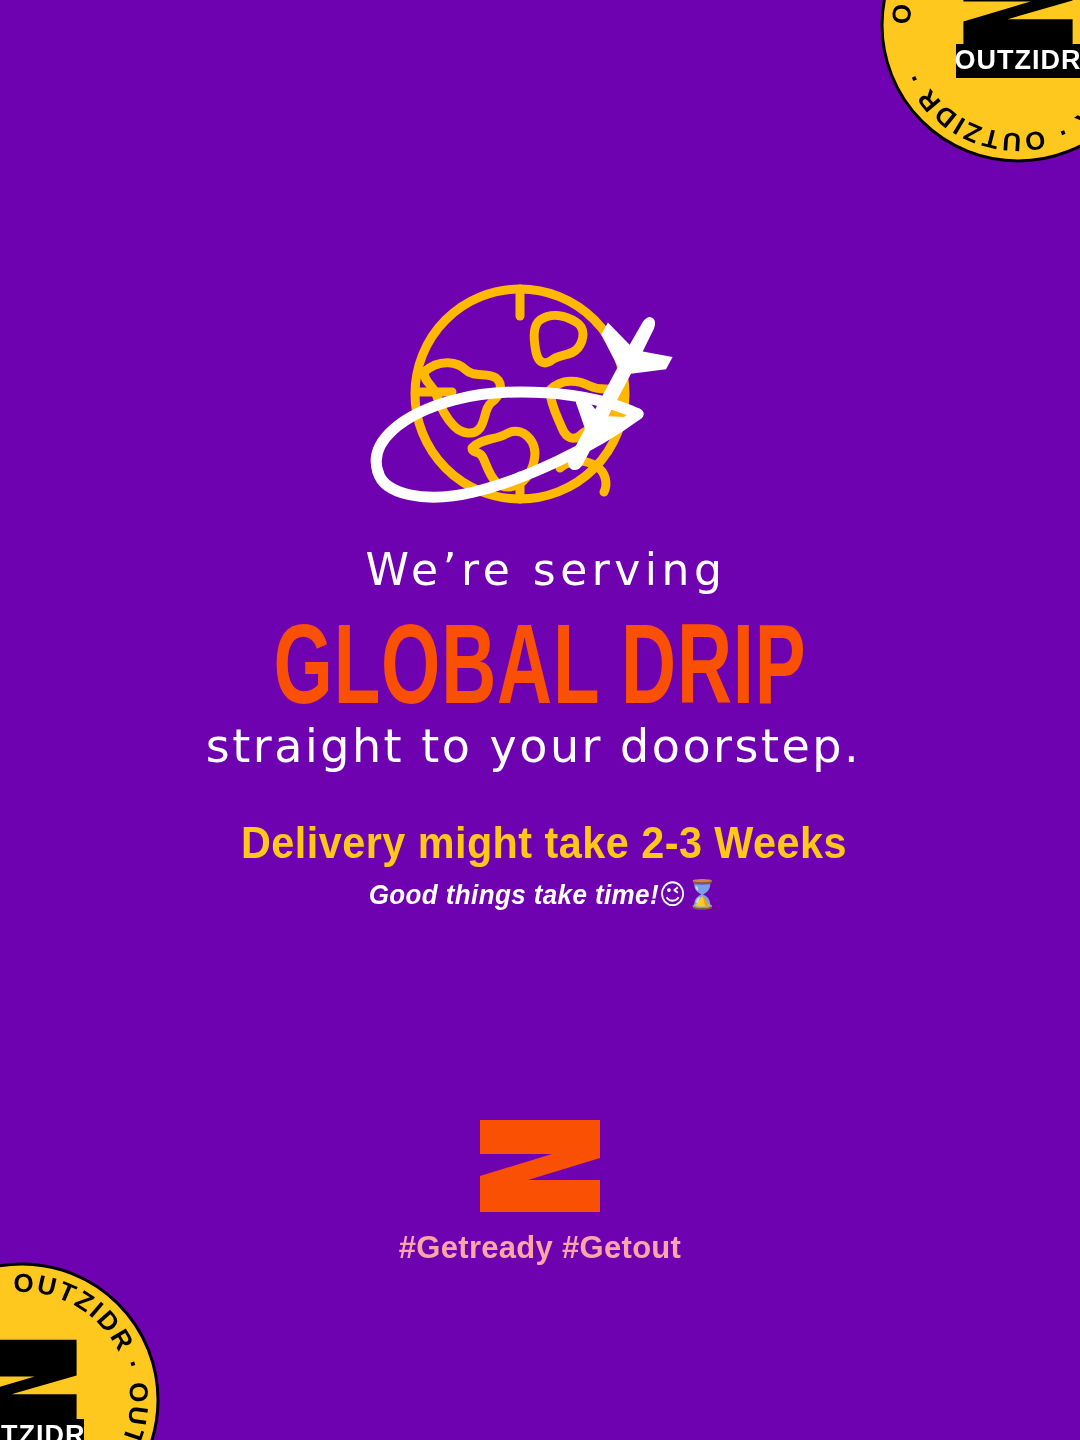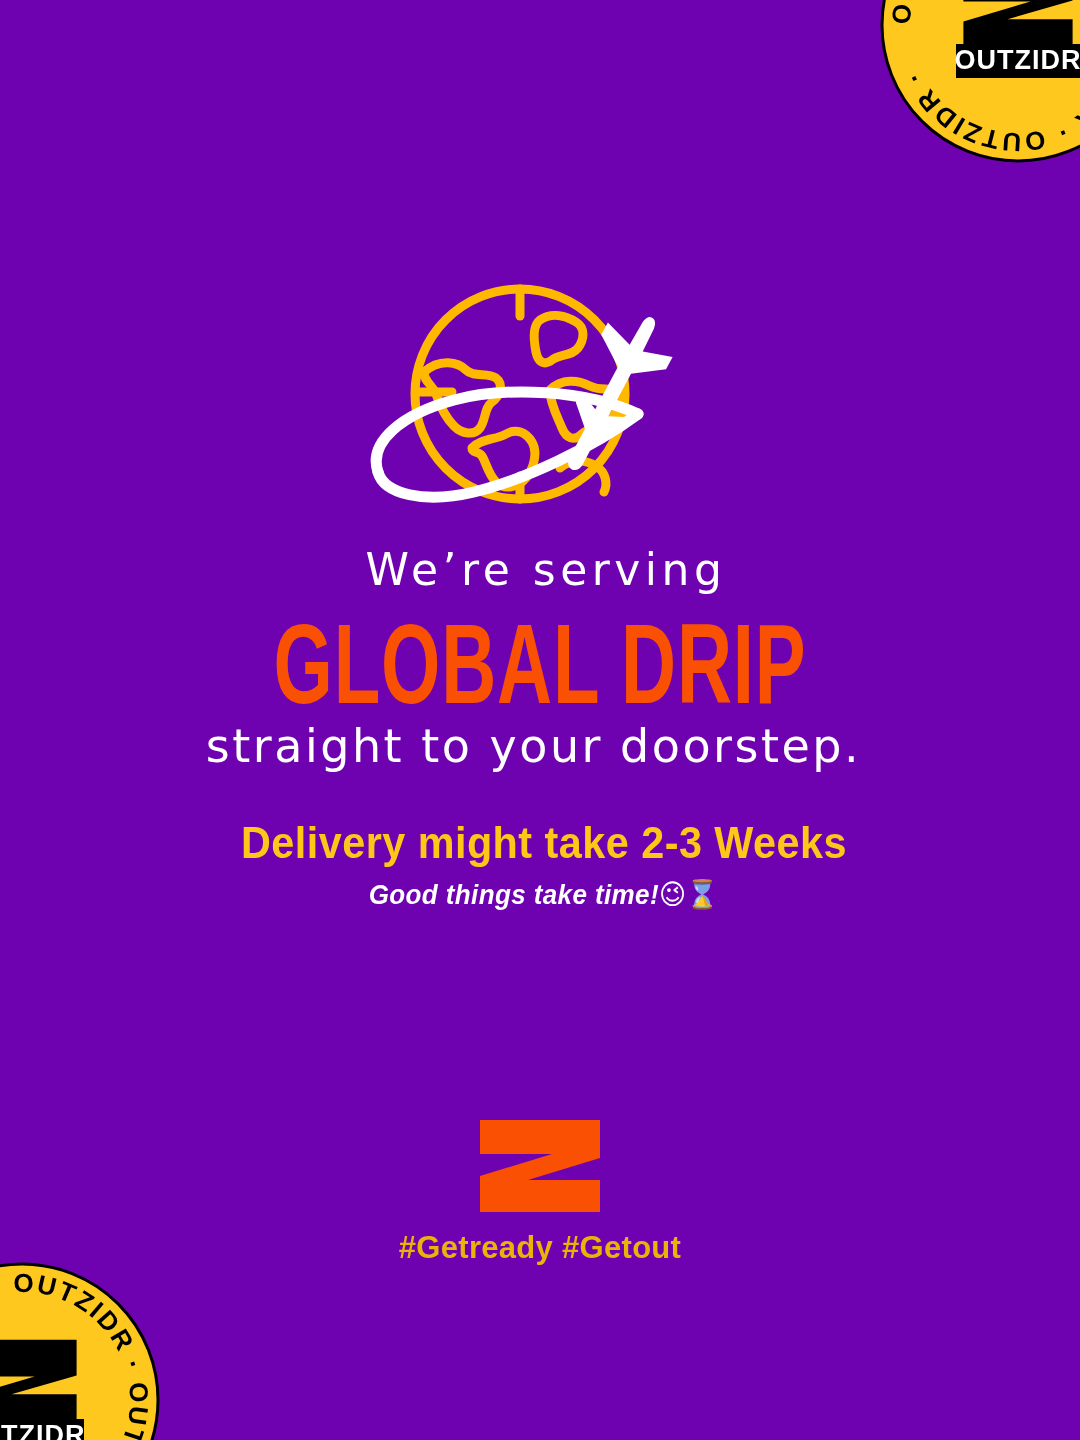--- a/index.html
+++ b/index.html
@@ -126,21 +126,21 @@
     text-align: center;
   }
   #brand-logo {
     width: 124px;
     height: 96px;
     margin: 0 auto;
     display: block;
   }
   #brand-logo svg { display:block; width:100%; height:100%; }
   #brand-tagline {
-    color: #eab308;
+    color: #fca5a5;
     font-size: 31px;
     font-weight: 700;
     letter-spacing: 0.3px;
     margin: 16px 0 0 0;
     font-family: "Liberation Sans", sans-serif;
   }
 </style>
 </head>
 <body>
 

